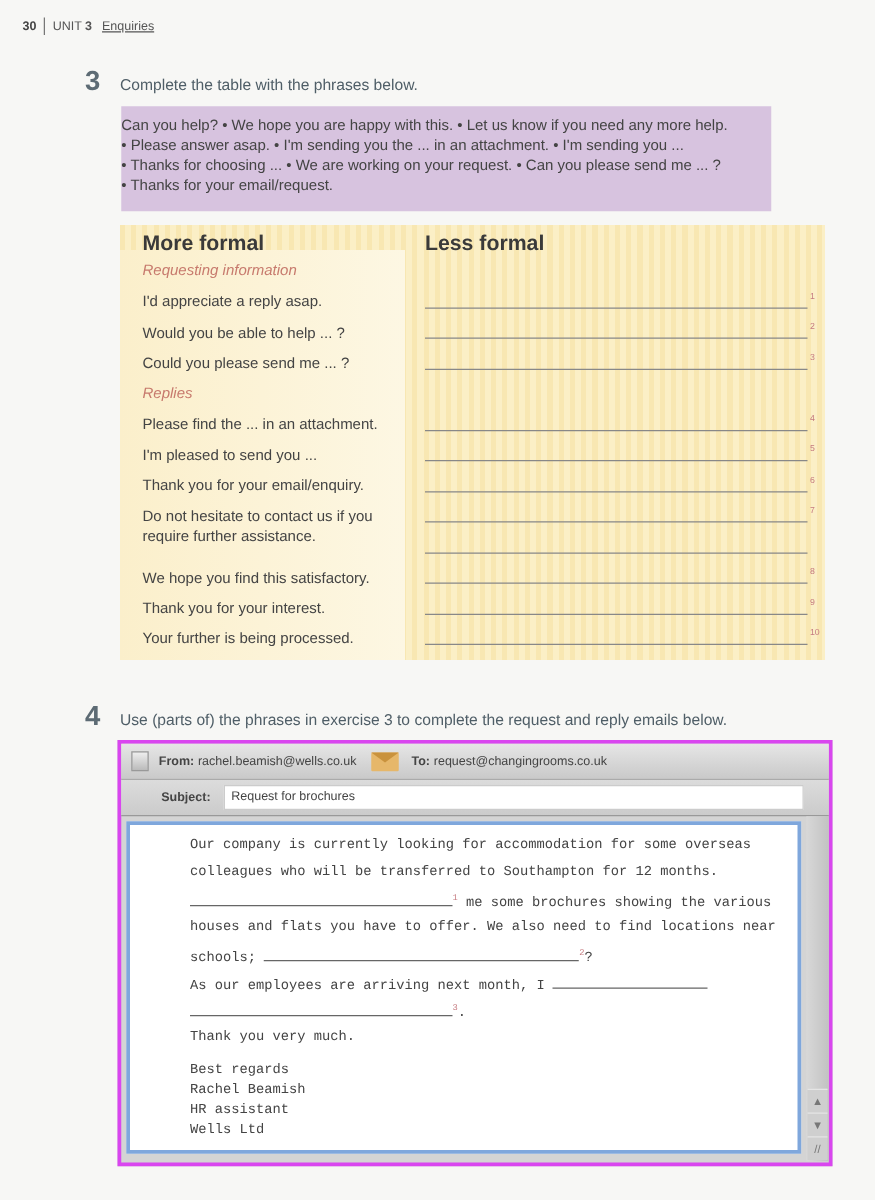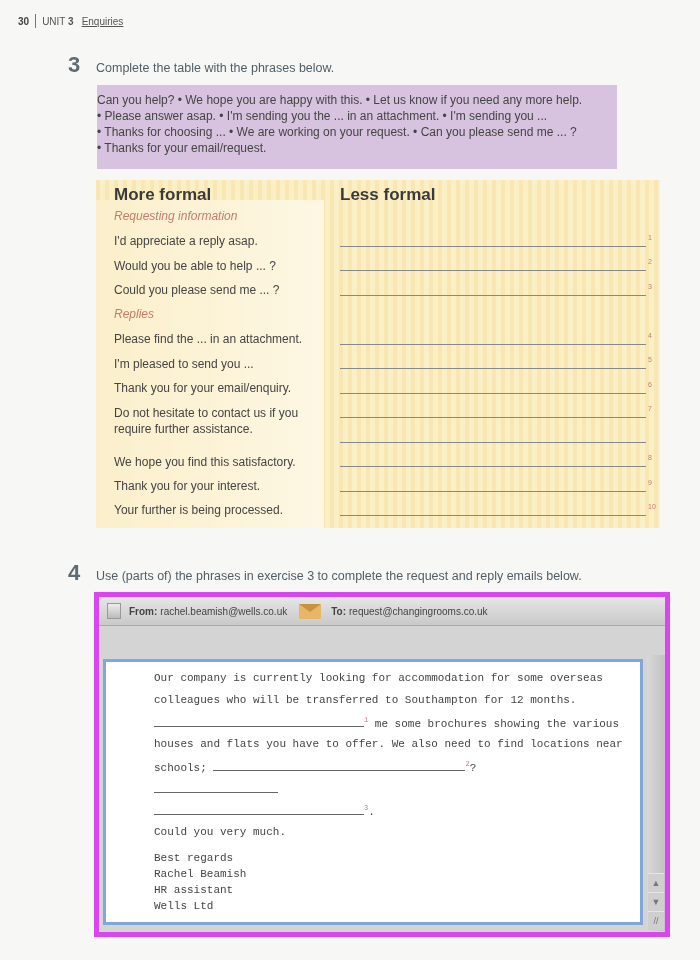--- a/index.html
+++ b/index.html
@@ -15,21 +15,21 @@
   #ex3 { left:68px; top:52px; }
   #ex4 { left:68px; top:560px; }
   .phrase-box { position:absolute; left:97px; top:85px; width:520px; height:84px; background:#d7c3df; padding:7px 0; box-sizing:border-box; font-size:12px; line-height:16px; color:#444; }
   .tbl { position:absolute; left:96px; top:180px; width:564px; height:348px; background:repeating-linear-gradient(90deg,#f8e7b2 0 4px,#fbefc6 4px 9px); }
   .tbl .leftcol { position:absolute; left:0; top:20px; width:228px; height:328px; background:linear-gradient(90deg,#fbefcb,#fdf7e3); }
   .tbl .col-h { position:absolute; top:5px; font-size:17px; font-weight:bold; color:#3a3a3a; }
   .row { position:absolute; left:18px; font-size:12px; color:#444; line-height:16px; }
   .cat { color:#c77a6d; font-style:italic; }
   .line { position:absolute; left:244px; width:306px; height:1px; background:#888; }
   .lnum { position:absolute; left:552px; font-size:7px; color:#c57b80; }
-  .email { position:absolute; left:94px; top:592px; width:566px; height:335px; background:#d4d4d4; border:5px solid #d946ef; }
+  .email { position:absolute; left:94px; top:592px; width:566px; height:335px; background:#d4d4d4; border:3px solid #d946ef; }
   .from-bar { height:28px; background:linear-gradient(#e6e6e6,#c9c9c9); display:flex; align-items:center; font-size:10px; color:#444; border-bottom:1px solid #aaa; }
   .from-bar .chk { width:12px; height:14px; background:linear-gradient(#eee,#bbb); border:1px solid #999; margin:0 8px 0 8px; }
   .from-bar b { margin-right:3px; }
   .env { width:22px; height:15px; background:#e6b76a; margin:0 10px 0 12px; position:relative; border-radius:1px; }
   .env:after { content:""; position:absolute; left:0; top:0; border-left:11px solid transparent; border-right:11px solid transparent; border-top:8px solid #c9923d; }
   .subj-bar { height:28px; background:linear-gradient(#dcdcdc,#cbcbcb); display:flex; align-items:center; font-size:10px; border-bottom:1px solid #999; }
   .subj-bar .lbl { width:50px; margin-left:32px; font-weight:bold; color:#444; }
   .subj-bar .inp { width:452px; height:16px; background:#fff; border:1px solid #ccc; font-size:10px; padding:1px 5px; color:#444; line-height:16px; }
   .body-wrap { position:absolute; left:4px; top:62px; width:540px; height:266px; background:#fff; border:3px solid #7fa7dc; box-sizing:border-box; font-family:"Liberation Mono", monospace; font-size:11px; color:#444; }
   .bl { position:absolute; left:12px; white-space:pre;margin-left:36px; }
@@ -109,29 +109,33 @@
 
 <div class="email">
   <div class="from-bar">
     <span class="chk"></span>
     <b>From:</b>
     <span>rachel.beamish@wells.co.uk</span>
     <span class="env"></span>
     <b>To:</b>
     <span>request@changingrooms.co.uk</span>
   </div>
+  <div class="subj-bar">
+    <span class="lbl">Subject:</span>
+    <span class="inp">Request for brochures</span>
+  </div>
   <div class="body-wrap">
     <div class="bl" style="top:10px">Our company is currently looking for accommodation for some overseas</div>
     <div class="bl" style="top:32px">colleagues who will be transferred to Southampton for 12 months.</div>
     <div class="bl" style="top:54px"><span class="blank" style="width:210px"></span><span class="sup">1</span><span> me some brochures showing the various</span></div>
     <div class="bl" style="top:76px">houses and flats you have to offer. We also need to find locations near</div>
     <div class="bl" style="top:98px"><span>schools; </span><span class="blank" style="width:252px"></span><span class="sup">2</span><span>?</span></div>
-    <div class="bl" style="top:120px"><span class="blank" style="width:124px"></span></div>
+    <div class="bl" style="top:120px"><span>As our employees are arriving next month, I </span><span class="blank" style="width:124px"></span></div>
     <div class="bl" style="top:142px"><span class="blank" style="width:210px"></span><span class="sup">3</span><span>.</span></div>
-    <div class="bl" style="top:164px">Could you very much.</div>
+    <div class="bl" style="top:164px">Thank you very much.</div>
     <div class="bl" style="top:190px">Best regards</div>
     <div class="bl" style="top:206px">Rachel Beamish</div>
     <div class="bl" style="top:222px">HR assistant</div>
     <div class="bl" style="top:238px">Wells Ltd</div>
   </div>
   <div class="scroll">
     <div class="sbtn" style="top:218px">▲</div>
     <div class="sbtn" style="top:237px">▼</div>
     <div class="sbtn" style="top:256px">//</div>
   </div>

